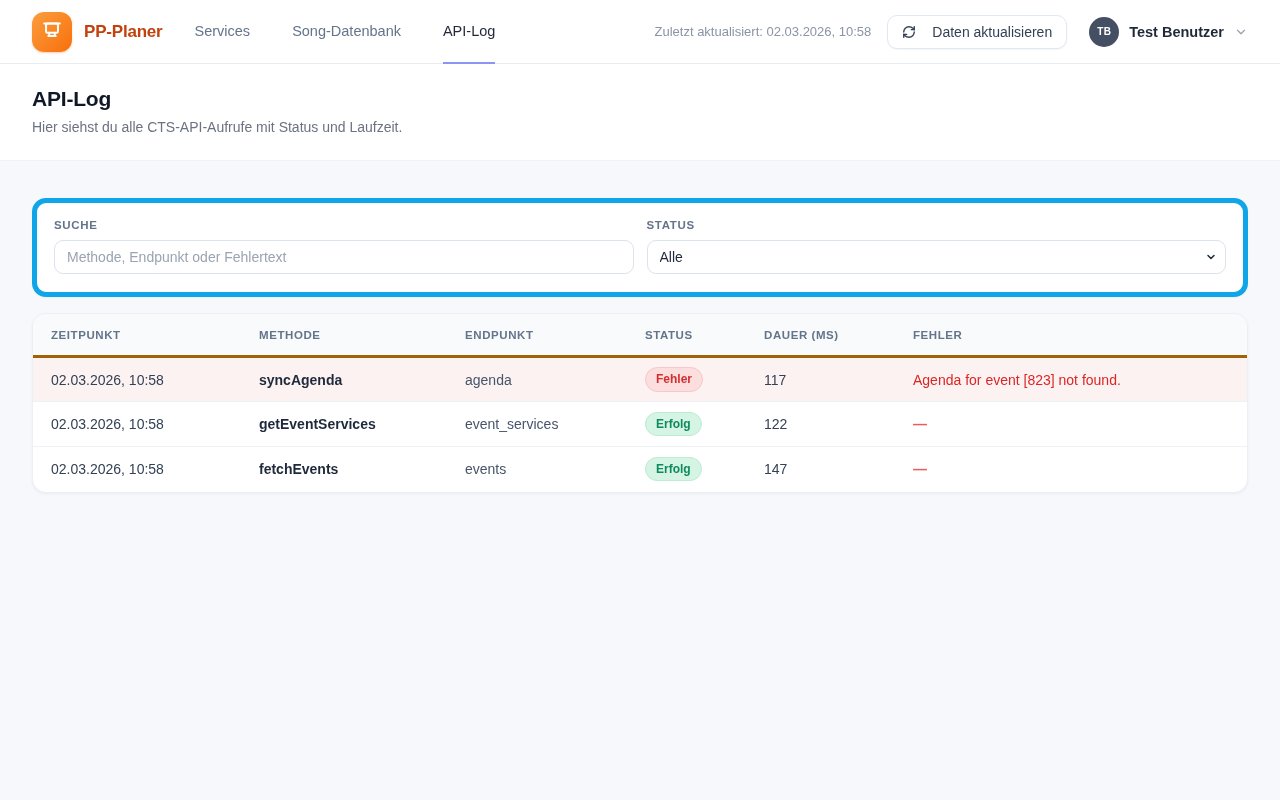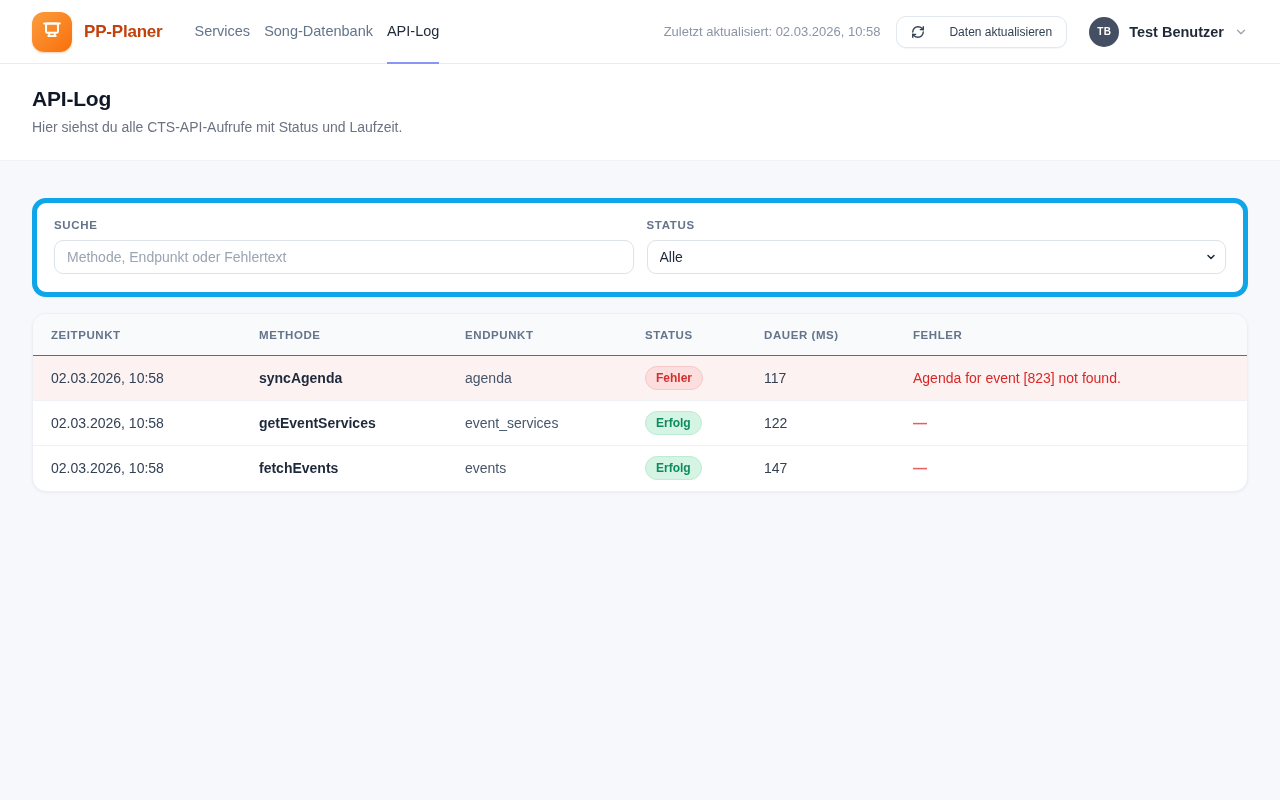--- a/index.html
+++ b/index.html
@@ -17,33 +17,33 @@
     height:64px; background:#ffffff; border-bottom:1px solid #e9edf2;
     display:flex; align-items:center; padding:0 32px;
   }
   .logo {
     width:40px; height:40px; border-radius:12px; flex:0 0 auto;
     background:linear-gradient(135deg,#fb9d3f 0%,#f8700b 100%);
     display:flex; align-items:center; justify-content:center;
     box-shadow:0 1px 2px rgba(249,115,22,.35);
   }
   .brand { font-size:17px; font-weight:700; color:#c2410c; margin-left:12px; letter-spacing:-.2px; }
-  .nav { display:flex; align-items:center; gap:14px; margin-left:32px; height:64px; }
+  .nav { display:flex; align-items:center; gap:42px; margin-left:32px; height:64px; }
   .nav-item {
     font-size:14.5px; color:#64748b; cursor:pointer; height:64px;
     display:flex; align-items:center; border-bottom:2px solid transparent; margin-bottom:-1px;
   }
   .nav-item.active { color:#1f2937; font-weight:500; border-bottom-color:#8b95f6; }
 
   .top-right { margin-left:auto; display:flex; align-items:center; gap:16px; }
   .last-updated { font-size:13px; color:#8a94a6; }
   .refresh-btn {
-    display:flex; align-items:center; gap:24px;
+    display:flex; align-items:center; gap:16px;
     border:1px solid #e2e8f0; background:#fff; border-radius:10px;
-    padding:8px 14px; font-size:12px; font-weight:500; color:#334155;
+    padding:8px 14px; font-size:14px; font-weight:500; color:#334155;
     font-family:inherit; cursor:pointer; box-shadow:0 1px 1px rgba(16,24,40,.04);
   }
   .refresh-btn svg { display:block; }
   .user { display:flex; align-items:center; gap:10px; cursor:pointer; padding-left:6px; }
   .avatar {
     width:30px; height:30px; border-radius:50%; background:#454f63; color:#fff;
     font-size:10px; font-weight:700; display:flex; align-items:center; justify-content:center;
     letter-spacing:.3px;
   }
   .user-name { font-size:14.5px; font-weight:600; color:#1f2937; }
@@ -85,21 +85,21 @@
 
   
   .table-card {
     margin-top:16px; background:#fff; border:1px solid #eceff4; border-radius:14px;
     overflow:hidden; box-shadow:0 1px 3px rgba(16,24,40,.05);
   }
   table { width:100%; border-collapse:collapse; }
   thead th {
     background:#f8fafc; text-align:left; font-size:11.5px; color:#64748b; font-weight:700;
     letter-spacing:.05em; text-transform:uppercase; padding:15px 12px 14px;
-    border-bottom:1px solid #a16207; white-space:nowrap;
+    border-bottom:3px solid #a16207; white-space:nowrap;
   }
   thead th:first-child, tbody td:first-child { padding-left:18px; }
   tbody td {
     font-size:14px; color:#334155; padding:0 12px; height:45px;
     border-bottom:1px solid #eef1f5; white-space:nowrap;
   }
   tbody tr:last-child td { border-bottom:none; }
   tr.row-error { background:#fdf2f2; }
   td.cell-method { font-weight:600; color:#1e293b; }
   td.cell-endpoint { color:#475569; }

